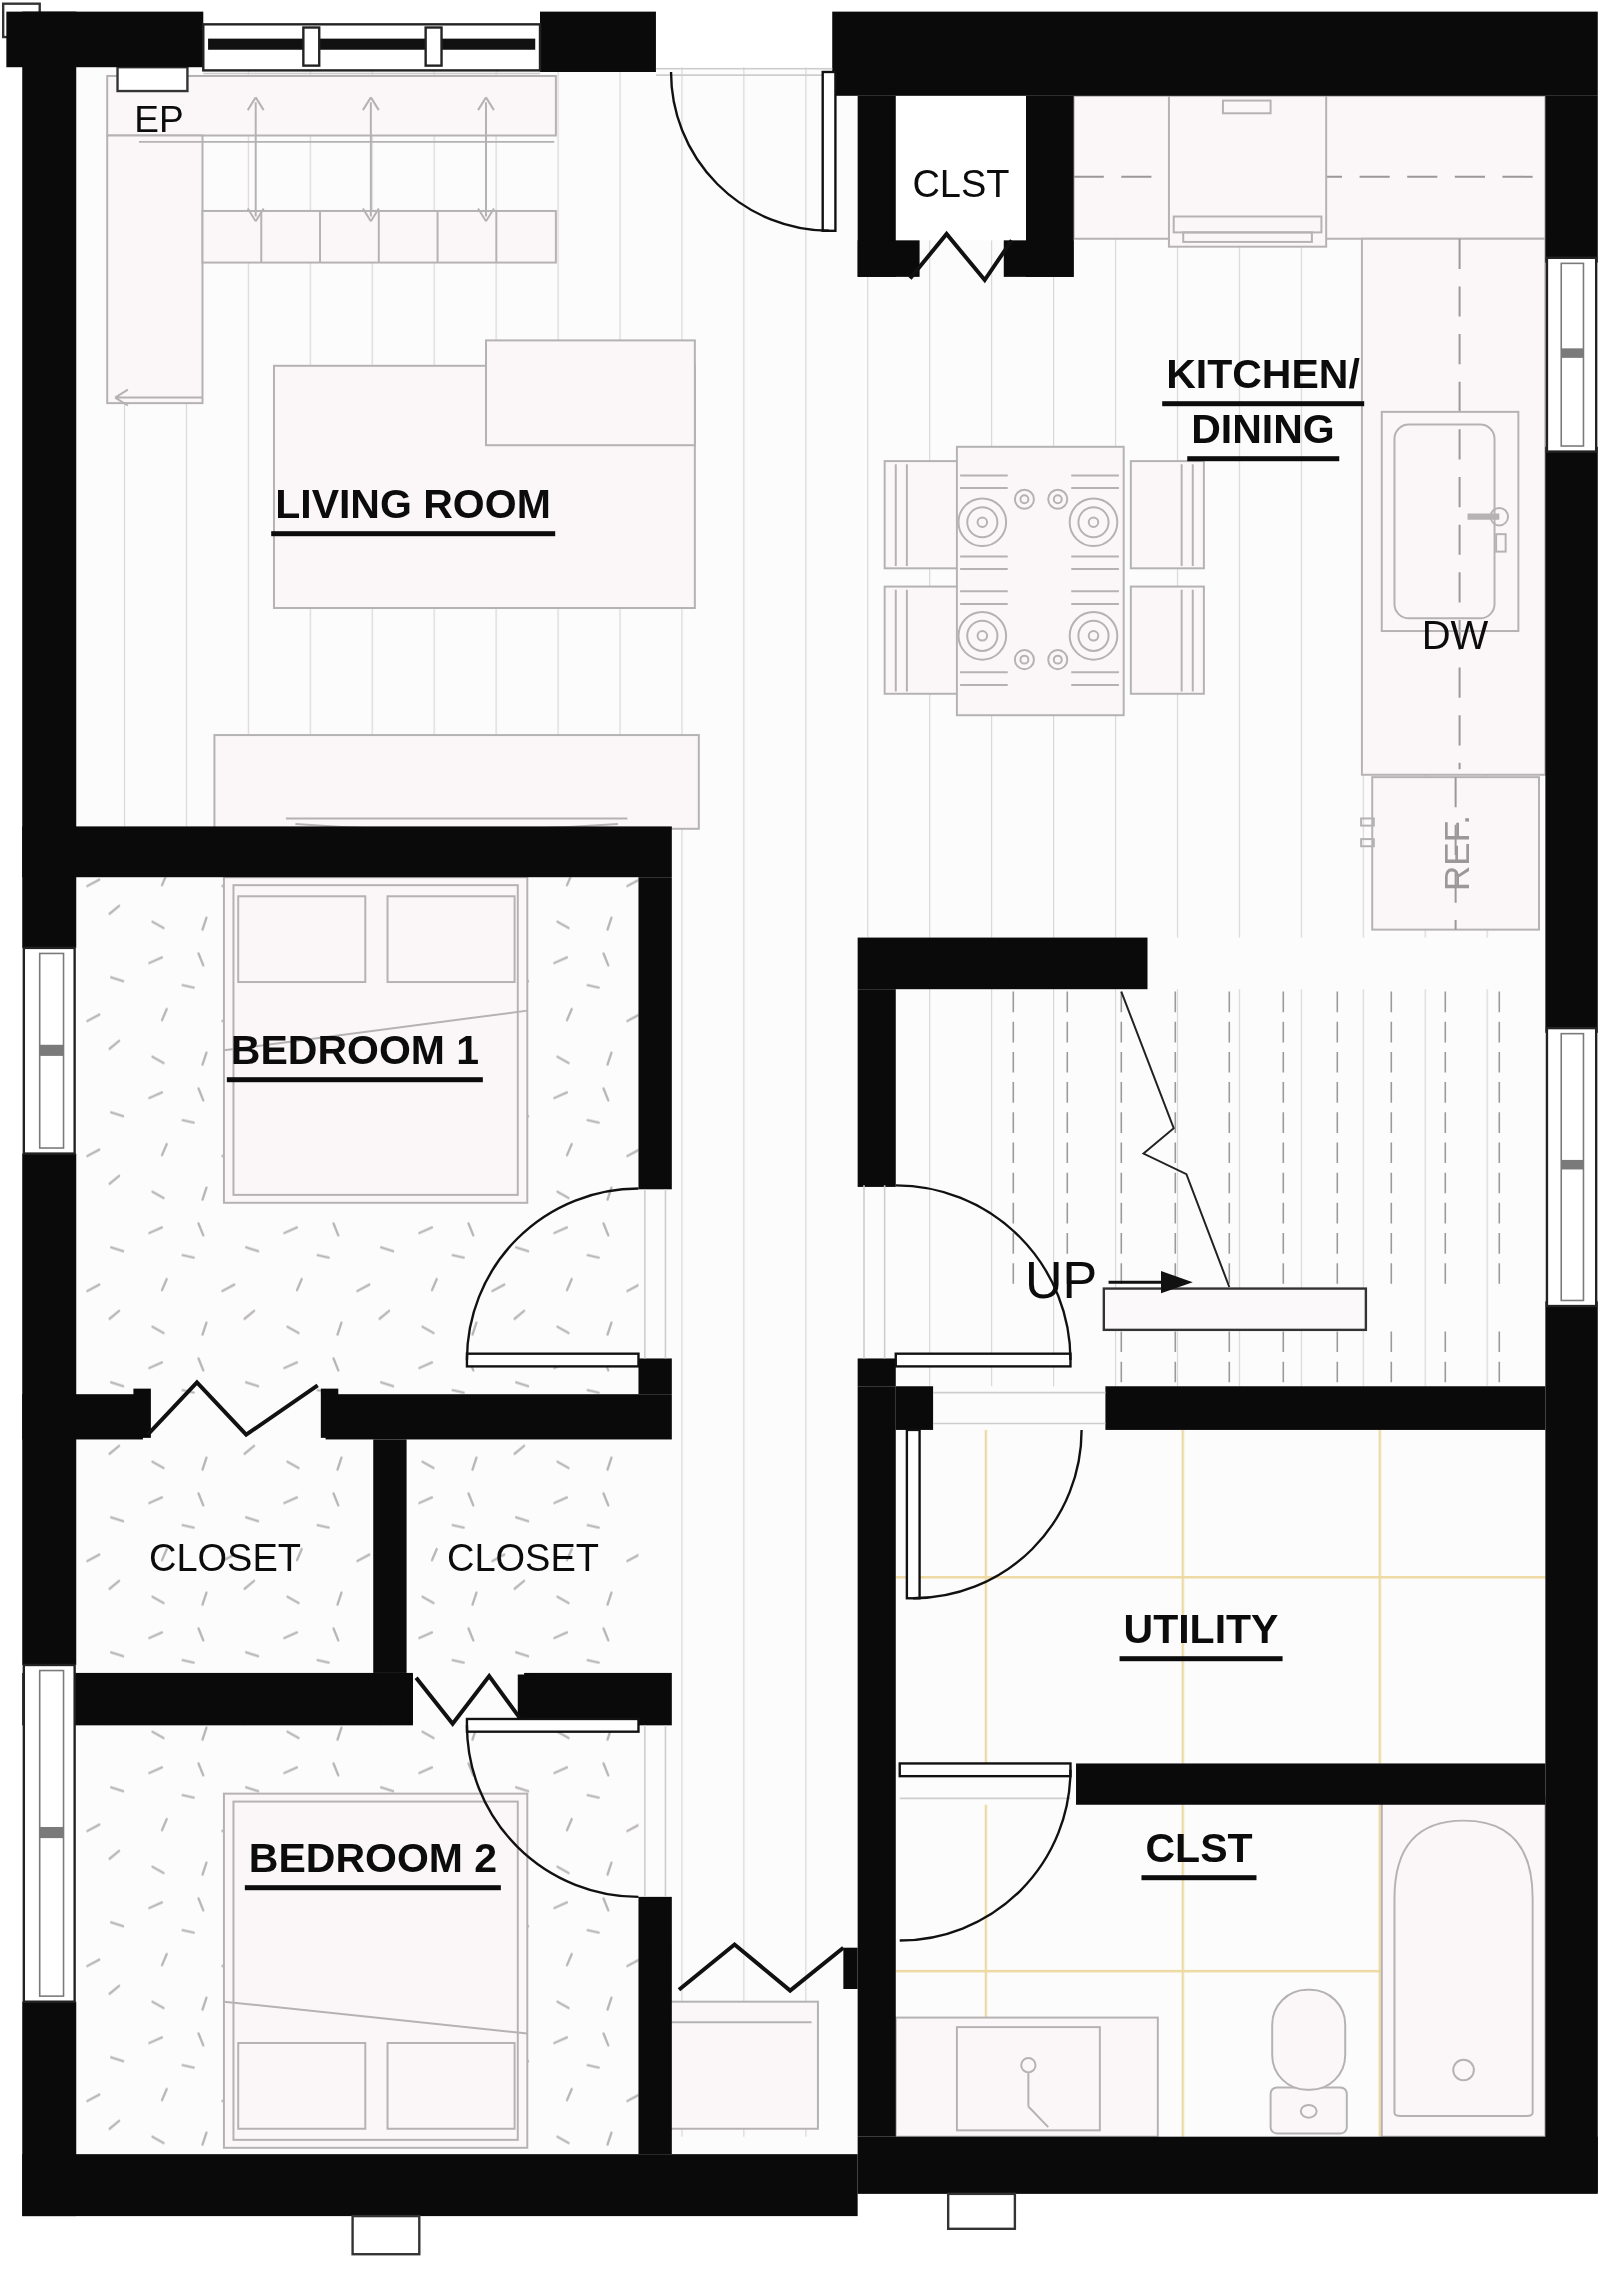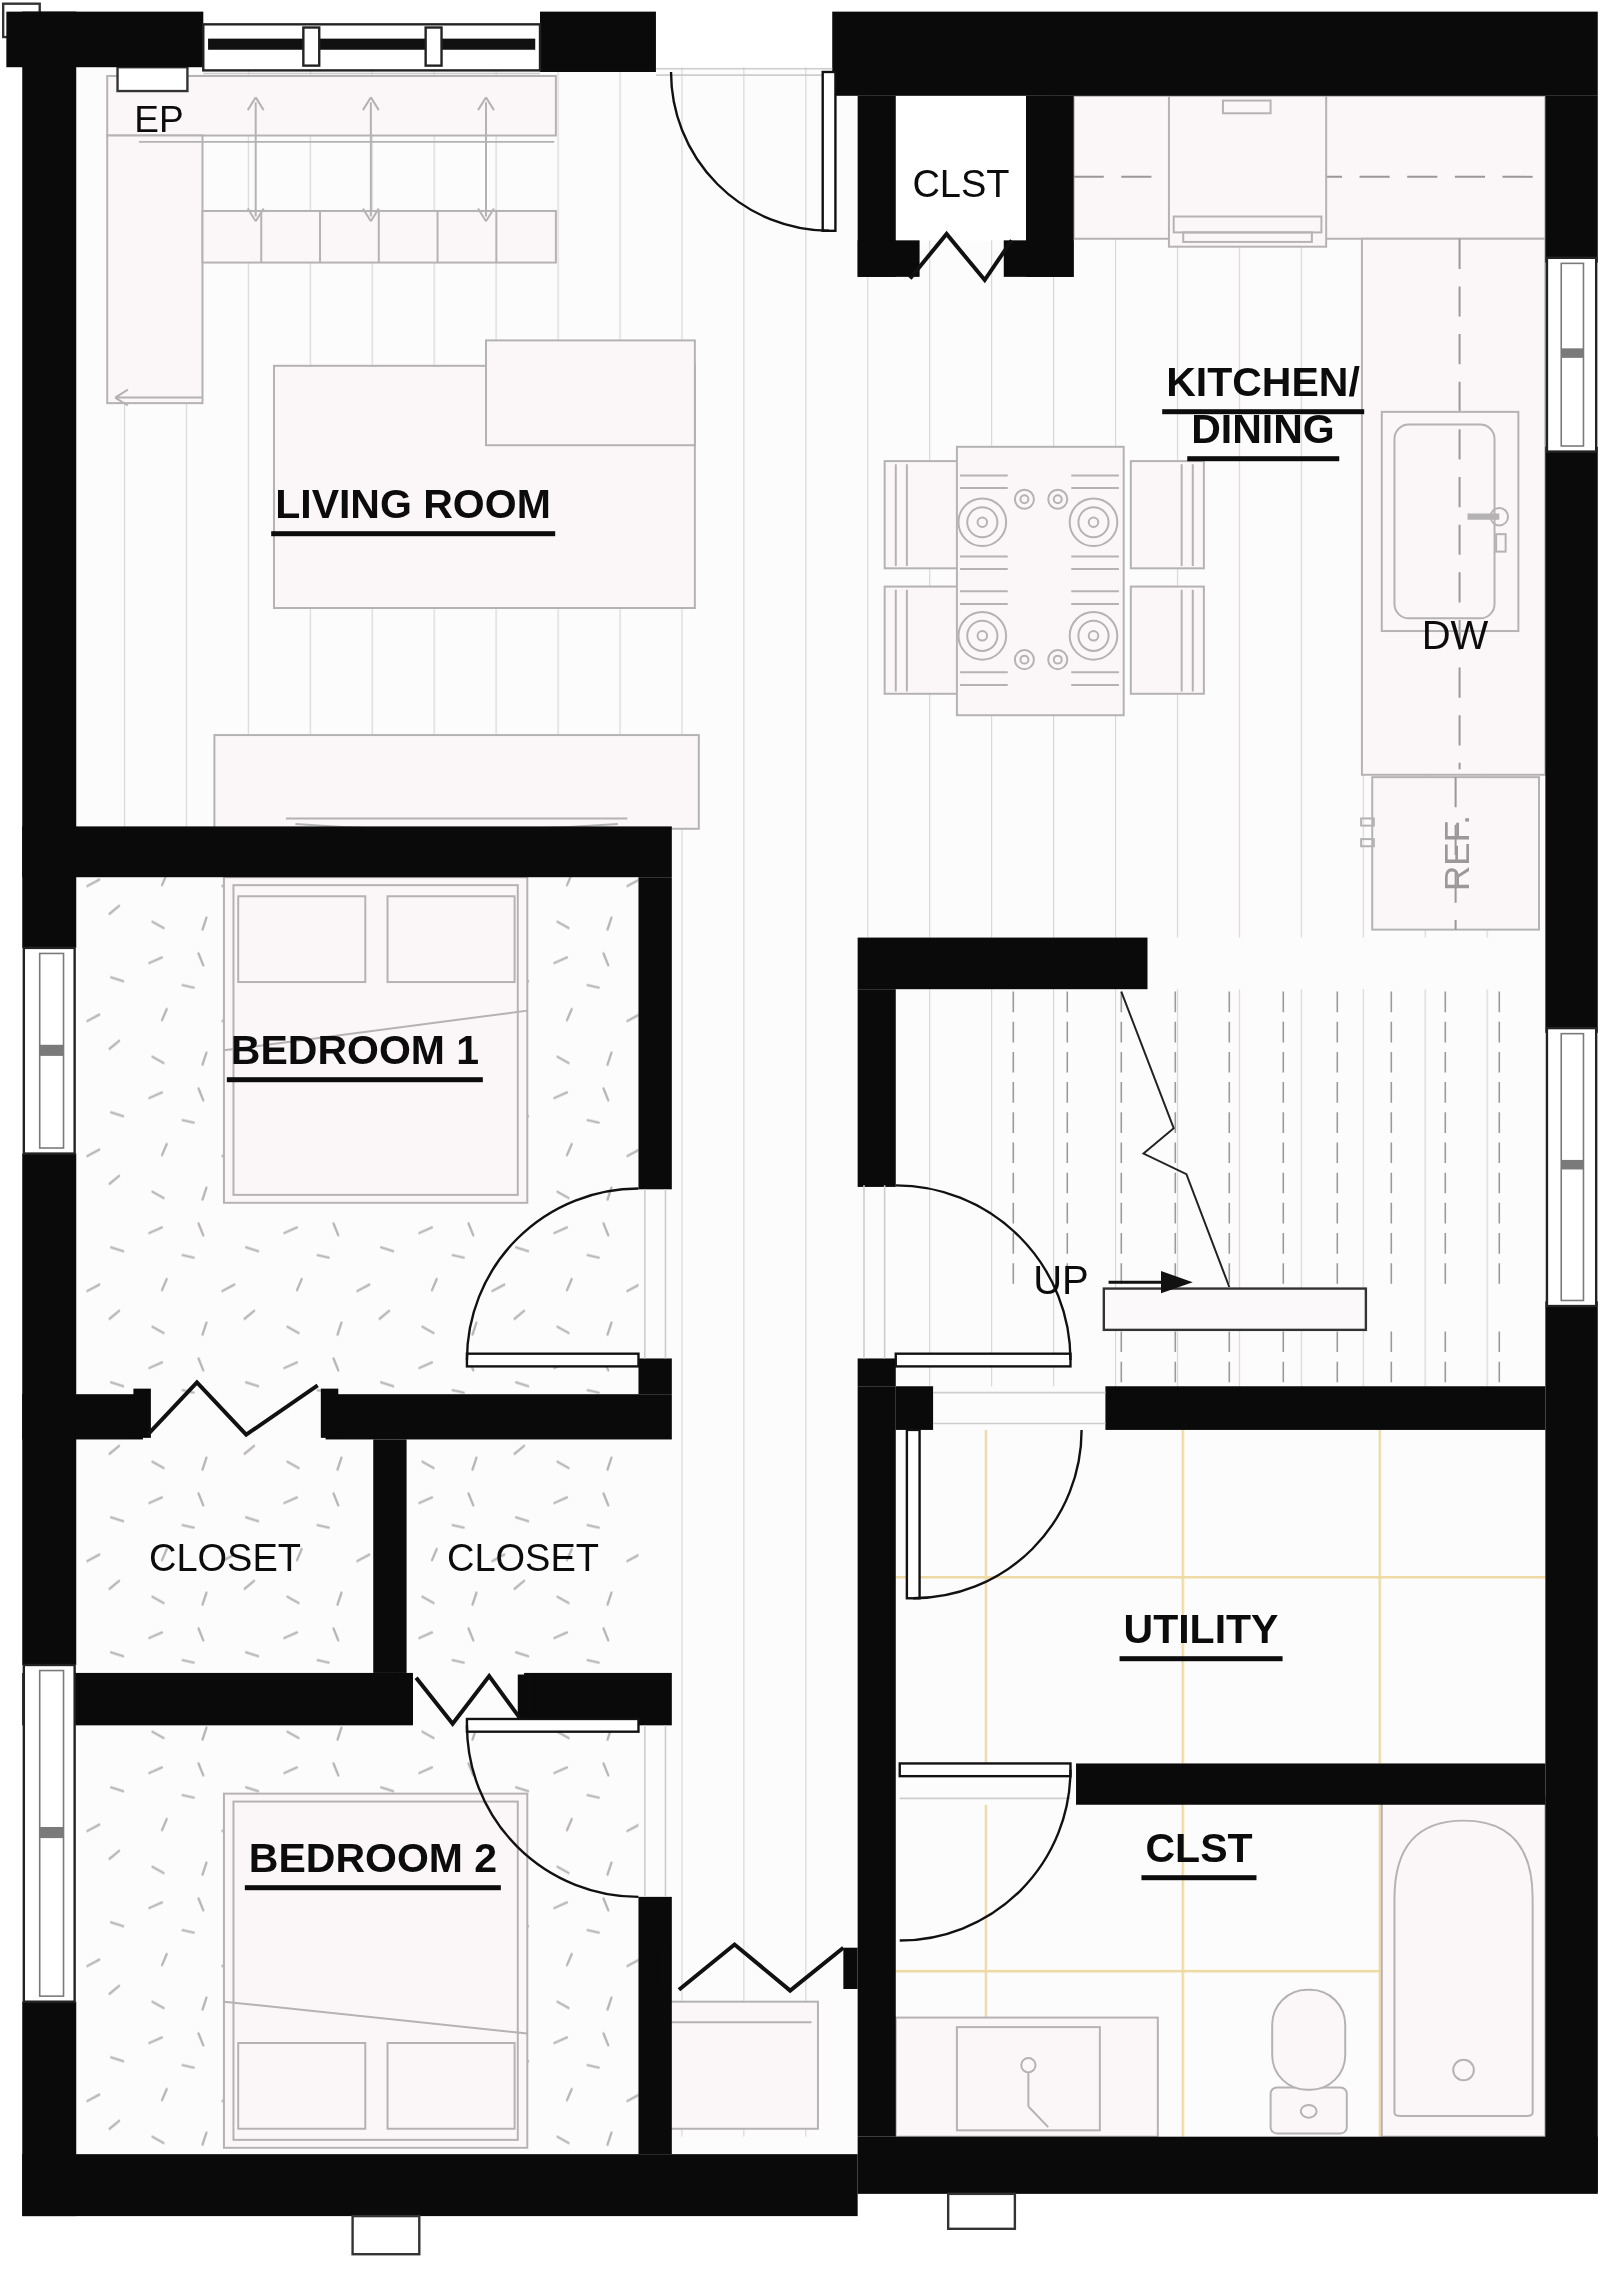--- a/index.html
+++ b/index.html
@@ -341,25 +341,25 @@
     <path d="M855 2505 L925 2448 L995 2506 L1062 2452" class="zig"></path>
   </g>
 
   <rect x="444" y="2790" width="84" height="48" fill="#ffffff" stroke="#333" stroke-width="3"></rect>
   <rect x="1194" y="2762" width="84" height="44" fill="#ffffff" stroke="#333" stroke-width="3"></rect>
 </svg>
 
   <div class="lbl small-label" style="left:159px;top:119px;font-size:37px;">EP</div>
   <div class="lbl room-label" style="left:413px;top:510px;">LIVING ROOM</div>
   <div class="lbl small-label" style="left:961px;top:165px;margin-top:19px;">CLST</div>
-  <div class="lbl room-label" style="left:1263px;top:380px;margin-top:8px;">KITCHEN/</div>
+  <div class="lbl room-label" style="left:1263px;top:380px;">KITCHEN/</div>
   <div class="lbl room-label" style="left:1263px;top:435px;">DINING</div>
   <div class="lbl small-label" style="left:1455px;top:635px;font-size:40px;">DW</div>
   <div class="lbl ref-label" style="left:1456px;top:853px;">REF.</div>
   <div class="lbl room-label" style="left:355px;top:1056px;text-align:right;">BEDROOM 1</div>
-  <div class="lbl small-label" style="left:1061px;top:1280px;font-size:40px;">UP</div>
+  <div class="lbl small-label" style="left:1061px;top:1280px;font-size:52px;">UP</div>
   <div class="lbl small-label" style="left:225px;top:1558px;">CLOSET</div>
   <div class="lbl small-label" style="left:523px;top:1558px;">CLOSET</div>
   <div class="lbl room-label" style="left:373px;top:1864px;text-align:center;">BEDROOM 2</div>
   <div class="lbl room-label" style="left:1201px;top:1635px;">UTILITY</div>
   <div class="lbl room-label" style="left:1199px;top:1854px;">CLST</div>
 </div>
 
 
 </body></html>

